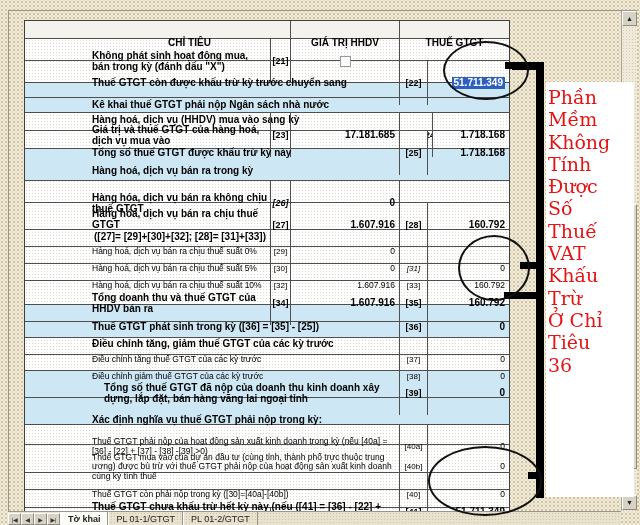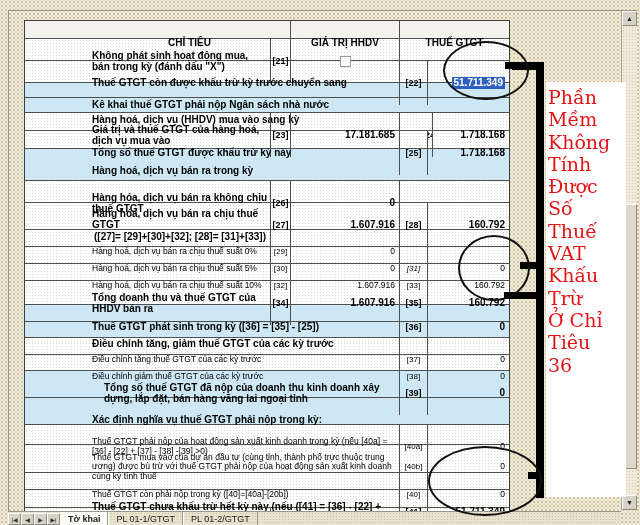--- a/index.html
+++ b/index.html
@@ -61,21 +61,21 @@
     background-color:#e9e2cf;
     background-image:radial-gradient(#cfc2a0 0.8px, transparent 1px);background-size:3px 3px;}
   .navbtn{width:13px;height:12px;margin-top:1px;background:#d6d2c6;border:1px solid #8f8b7f;
     border-top-color:#fff;border-left-color:#fff;box-sizing:border-box;font-size:6px;
     display:flex;align-items:center;justify-content:center;color:#333;}
   .sheettab{padding:0 7px;font-size:9px;display:flex;align-items:center;color:#222;
     border-right:1px solid #9a958a;border-left:1px solid #fff;}
   .sheettab.active{background:#fdfdf8;font-weight:bold;}
 
   
-  .note-box{position:absolute;left:546px;top:82px;width:80px;height:415px;background:#fff;}
+  .note-box{position:absolute;left:546px;top:82px;width:88px;height:415px;background:#fff;}
   .note-text{position:absolute;left:2px;top:4px;width:75px;
     font-family:"DejaVu Serif",serif;font-size:19px;line-height:22.3px;color:#e51414;
     white-space:pre-line;}
 
   
   .bk{position:absolute;background:#000;}
   .bk-v{left:536px;top:62px;width:8px;height:436px;}
   .bk-h1{left:512px;top:62px;width:28px;height:8px;}
   .bk-cap{left:505px;top:62px;width:7px;height:7px;}
   .bk-h2{left:520px;top:262px;width:18px;height:7px;}
@@ -159,21 +159,21 @@
           <div class="c stt" style="grid-column: span 1;">II</div>
           <div class="c lbl" style="grid-column: span 5;">
             <div>Hàng hoá, dịch vụ bán ra trong kỳ</div>
           </div>
         </div>
         <div class="trow bold" style="height: 22px;">
           <div class="c stt" style="grid-column: span 1;">1</div>
           <div class="c lbl" style="grid-column: span 1;">
             <div>Hàng hóa, dịch vụ bán ra không chịu thuế GTGT</div>
           </div>
-          <div class="c code" style="grid-column: span 1;">[26]</div>
+          <div class="c code" style="grid-column: span 1; font-style: italic;">[26]</div>
           <div class="c val" style="grid-column: span 1;">0</div>
           <div class="c " style="grid-column: span 2;"></div>
         </div>
         <div class="trow bold" style="height: 27px;">
           <div class="c stt" style="grid-column: span 1;">2</div>
           <div class="c lbl" style="grid-column: span 1;">
             <div>Hàng hóa, dịch vụ bán ra chịu thuế GTGT</div>
             <div class="l2 center">([27]= [29]+[30]+[32]; [28]= [31]+[33])</div>
           </div>
           <div class="c code" style="grid-column: span 1; text-align: center;">[27]</div>
@@ -276,21 +276,21 @@
           <div class="c stt" style="grid-column: span 1;">2</div>
           <div class="c lbl" style="grid-column: span 3;">
             <div>Thuế GTGT mua vào của dự án đầu tư (cùng tỉnh, thành phố trực thuộc trung ương) được bù trừ với thuế GTGT phải nộp của hoạt động sản xuất kinh doanh cùng kỳ tính thuế</div>
           </div>
           <div class="c code" style="grid-column: span 1;">[40b]</div>
           <div class="c val" style="grid-column: span 1;">0</div>
         </div>
         <div class="trow small" style="height: 17px;">
           <div class="c stt" style="grid-column: span 1;">3</div>
           <div class="c lbl" style="grid-column: span 3;">
-            <div>Thuế GTGT còn phải nộp trong kỳ ([40]=[40a]-[20b])</div>
+            <div>Thuế GTGT còn phải nộp trong kỳ ([30]=[40a]-[40b])</div>
           </div>
           <div class="c code" style="grid-column: span 1;">[40]</div>
           <div class="c val" style="grid-column: span 1;">0</div>
         </div>
         <div class="trow bold" style="height: 18px;">
           <div class="c stt" style="grid-column: span 1;">4</div>
           <div class="c lbl" style="grid-column: span 3;">
             <div>Thuế GTGT chưa khấu trừ hết kỳ này (nếu ([41] = [36] - [22] + [37] - [38] -[39] &lt;0)</div>
           </div>
           <div class="c code" style="grid-column: span 1;">[41]</div>

